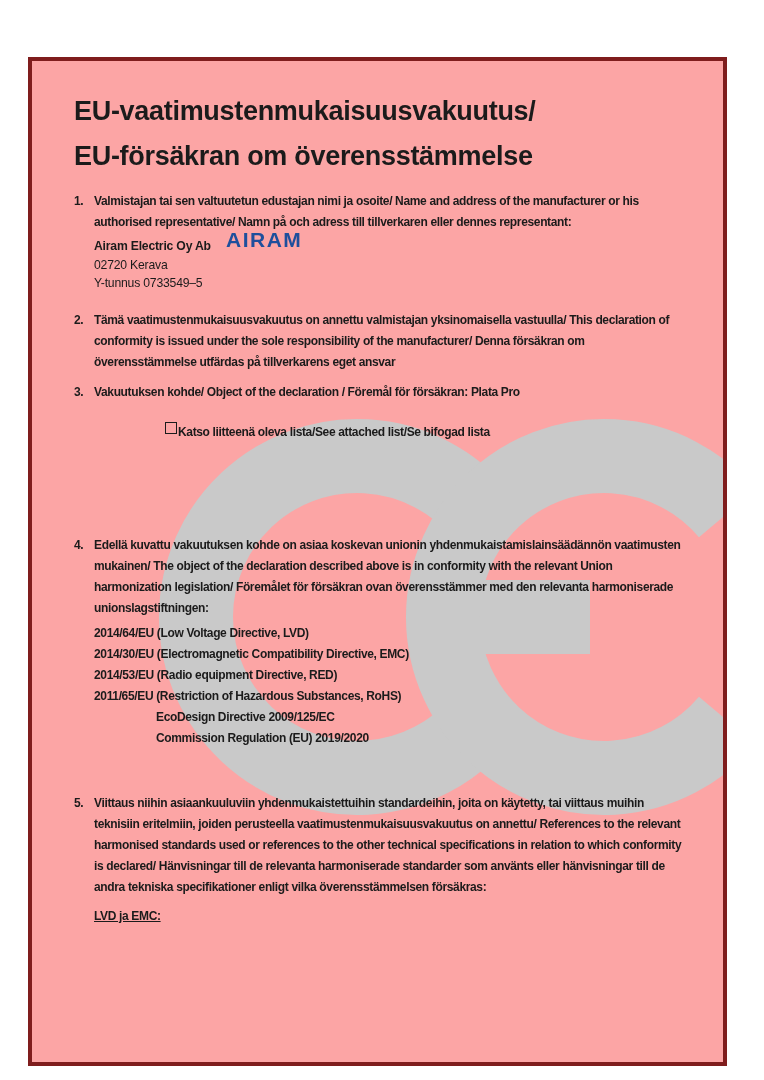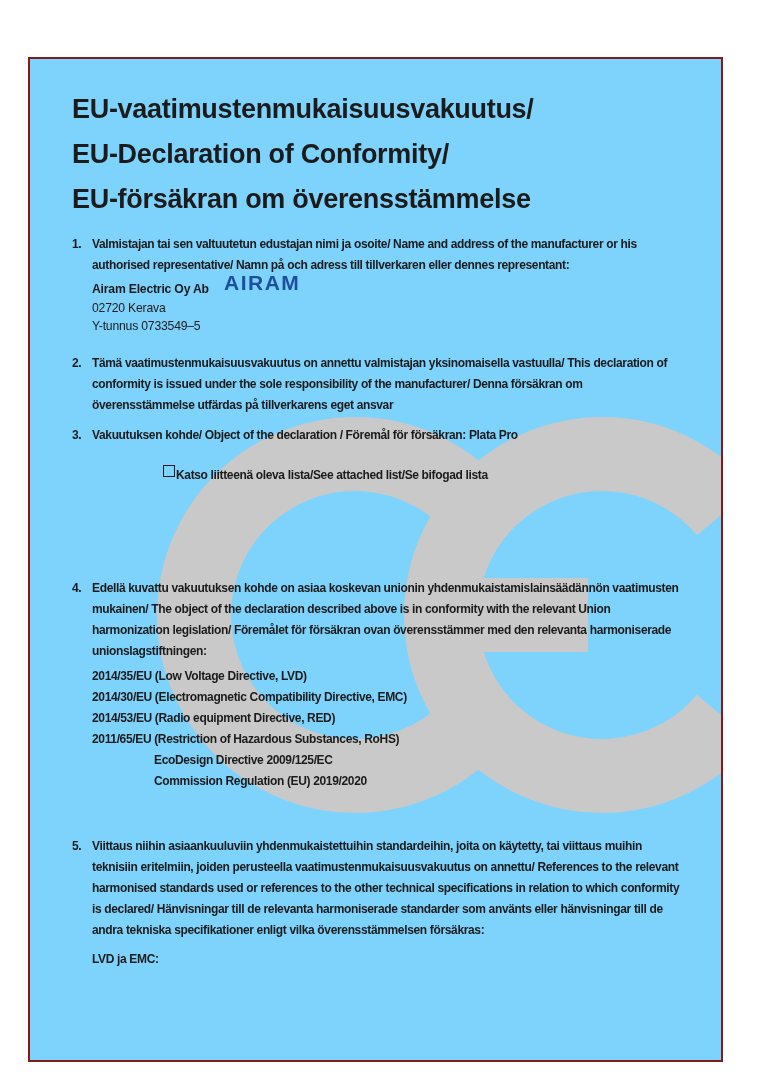--- a/index.html
+++ b/index.html
@@ -3,21 +3,21 @@
 <meta charset="utf-8">
 <style>
   html,body{margin:0;padding:0;}
   body{
     width:764px;height:1080px;background:#ffffff;position:relative;
     font-family:"Liberation Sans",sans-serif;color:#1b1b1b;
     -webkit-font-smoothing:antialiased;overflow:hidden;
   }
   .page{
     position:absolute;left:28px;top:57px;width:691px;height:1001px;
-    border:2px solid #7f1d1d;background:#7dd3fc;overflow:hidden;
+    border:4px solid #7f1d1d;background:#fca5a5;overflow:hidden;
   }
   .watermark{position:absolute;left:0;top:0;z-index:0;pointer-events:none;}
   .content{position:relative;z-index:1;padding:28px 34px 0 42px;}
   .doc-title{
     margin:0;font-size:27px;font-weight:bold;line-height:45px;
     letter-spacing:-0.3px;color:#1b1b1b;
   }
   .body-text{font-size:12px;font-weight:bold;line-height:21px;letter-spacing:-0.35px;}
   .section{display:flex;margin:0;}
   .section .num{width:20px;flex:0 0 20px;}
@@ -34,41 +34,40 @@
   .s3{margin-top:9px;}
   .chk-row{margin:19px 0 0 91px;display:flex;}
   .chk-box{
     display:inline-block;width:10px;height:10px;border:1.6px solid #1b1b1b;
     margin-right:1px;flex:0 0 auto;
   }
   .s4{margin-top:92px;}
   .directives{margin:4px 0 0 20px;}
   .directive-indent{margin-left:62px;}
   .s5{margin-top:44px;}
-  .standards-heading{margin:8px 0 0 20px;}
+  .standards-heading{margin:8px 0 0 20px;text-decoration:underline;}
 </style>
 </head>
 <body>
 
 <div class="page">
 
   <svg class="watermark" width="691" height="1001" viewBox="0 0 691 1001" aria-hidden="true">
 
     <path d="M 448.3 452.5 A 161 161 0 1 0 448.3 659.5" fill="none" stroke="#c9c9c9" stroke-width="74" stroke-linecap="butt"></path>
 
     <path d="M 695.3 452.5 A 161 161 0 1 0 695.3 659.5" fill="none" stroke="#c9c9c9" stroke-width="74" stroke-linecap="butt"></path>
 
     <rect x="448" y="519" width="110" height="74" fill="#c9c9c9"></rect>
   </svg>
 
   <div class="content">
 
     <h1 class="doc-title">
       <div>EU-vaatimustenmukaisuusvakuutus/</div>
-      <div>EU-Declaration of Conformity/</div>
       <div>EU-försäkran om överensstämmelse</div>
     </h1>
 
     <div class="section body-text s1">
       <span class="num">1.</span>
       <span class="text">Valmistajan tai sen valtuutetun edustajan nimi ja osoite/ Name and address of the manufacturer or his authorised representative/ Namn på och adress till tillverkaren eller dennes representant:</span>
     </div>
 
     <div class="addr-block body-text">
       <span class="brand-logo">AIRAM</span>
@@ -91,21 +90,21 @@
       <span class="chk-box"></span>
       <span>Katso liitteenä oleva lista/See attached list/Se bifogad lista</span>
     </div>
 
     <div class="section body-text s4">
       <span class="num">4.</span>
       <span class="text">Edellä kuvattu vakuutuksen kohde on asiaa koskevan unionin yhdenmukaistamislainsäädännön vaatimusten mukainen/ The object of the declaration described above is in conformity with the relevant Union harmonization legislation/ Föremålet för försäkran ovan överensstämmer med den relevanta harmoniserade unionslagstiftningen:</span>
     </div>
 
     <div class="directives body-text">
-      <div>2014/35/EU (Low Voltage Directive, LVD)</div>
+      <div>2014/64/EU (Low Voltage Directive, LVD)</div>
       <div>2014/30/EU (Electromagnetic Compatibility Directive, EMC)</div>
       <div>2014/53/EU (Radio equipment Directive, RED)</div>
       <div>2011/65/EU (Restriction of Hazardous Substances, RoHS)</div>
       <div class="directive-indent">EcoDesign Directive 2009/125/EC</div>
       <div class="directive-indent">Commission Regulation (EU) 2019/2020</div>
     </div>
 
     <div class="section body-text s5">
       <span class="num">5.</span>
       <span class="text">Viittaus niihin asiaankuuluviin yhdenmukaistettuihin standardeihin, joita on käytetty, tai viittaus muihin teknisiin eritelmiin, joiden perusteella vaatimustenmukaisuusvakuutus on annettu/ References to the relevant harmonised standards used or references to the other technical specifications in relation to which conformity is declared/ Hänvisningar till de relevanta harmoniserade standarder som använts eller hänvisningar till de andra tekniska specifikationer enligt vilka överensstämmelsen försäkras:</span>

